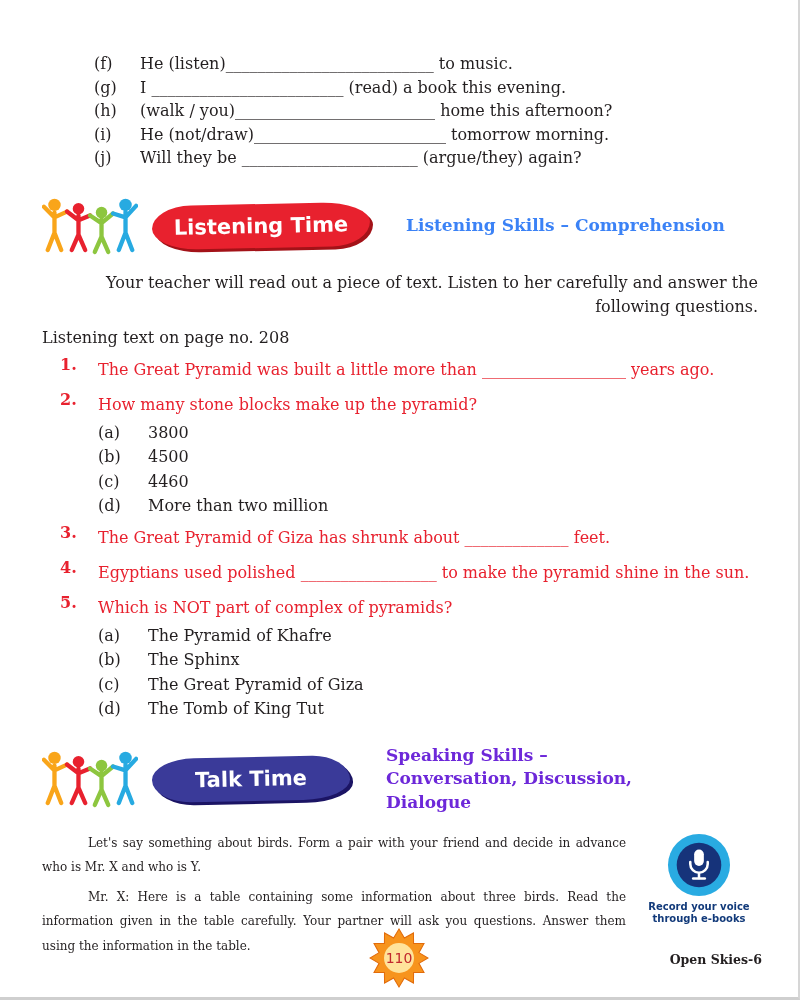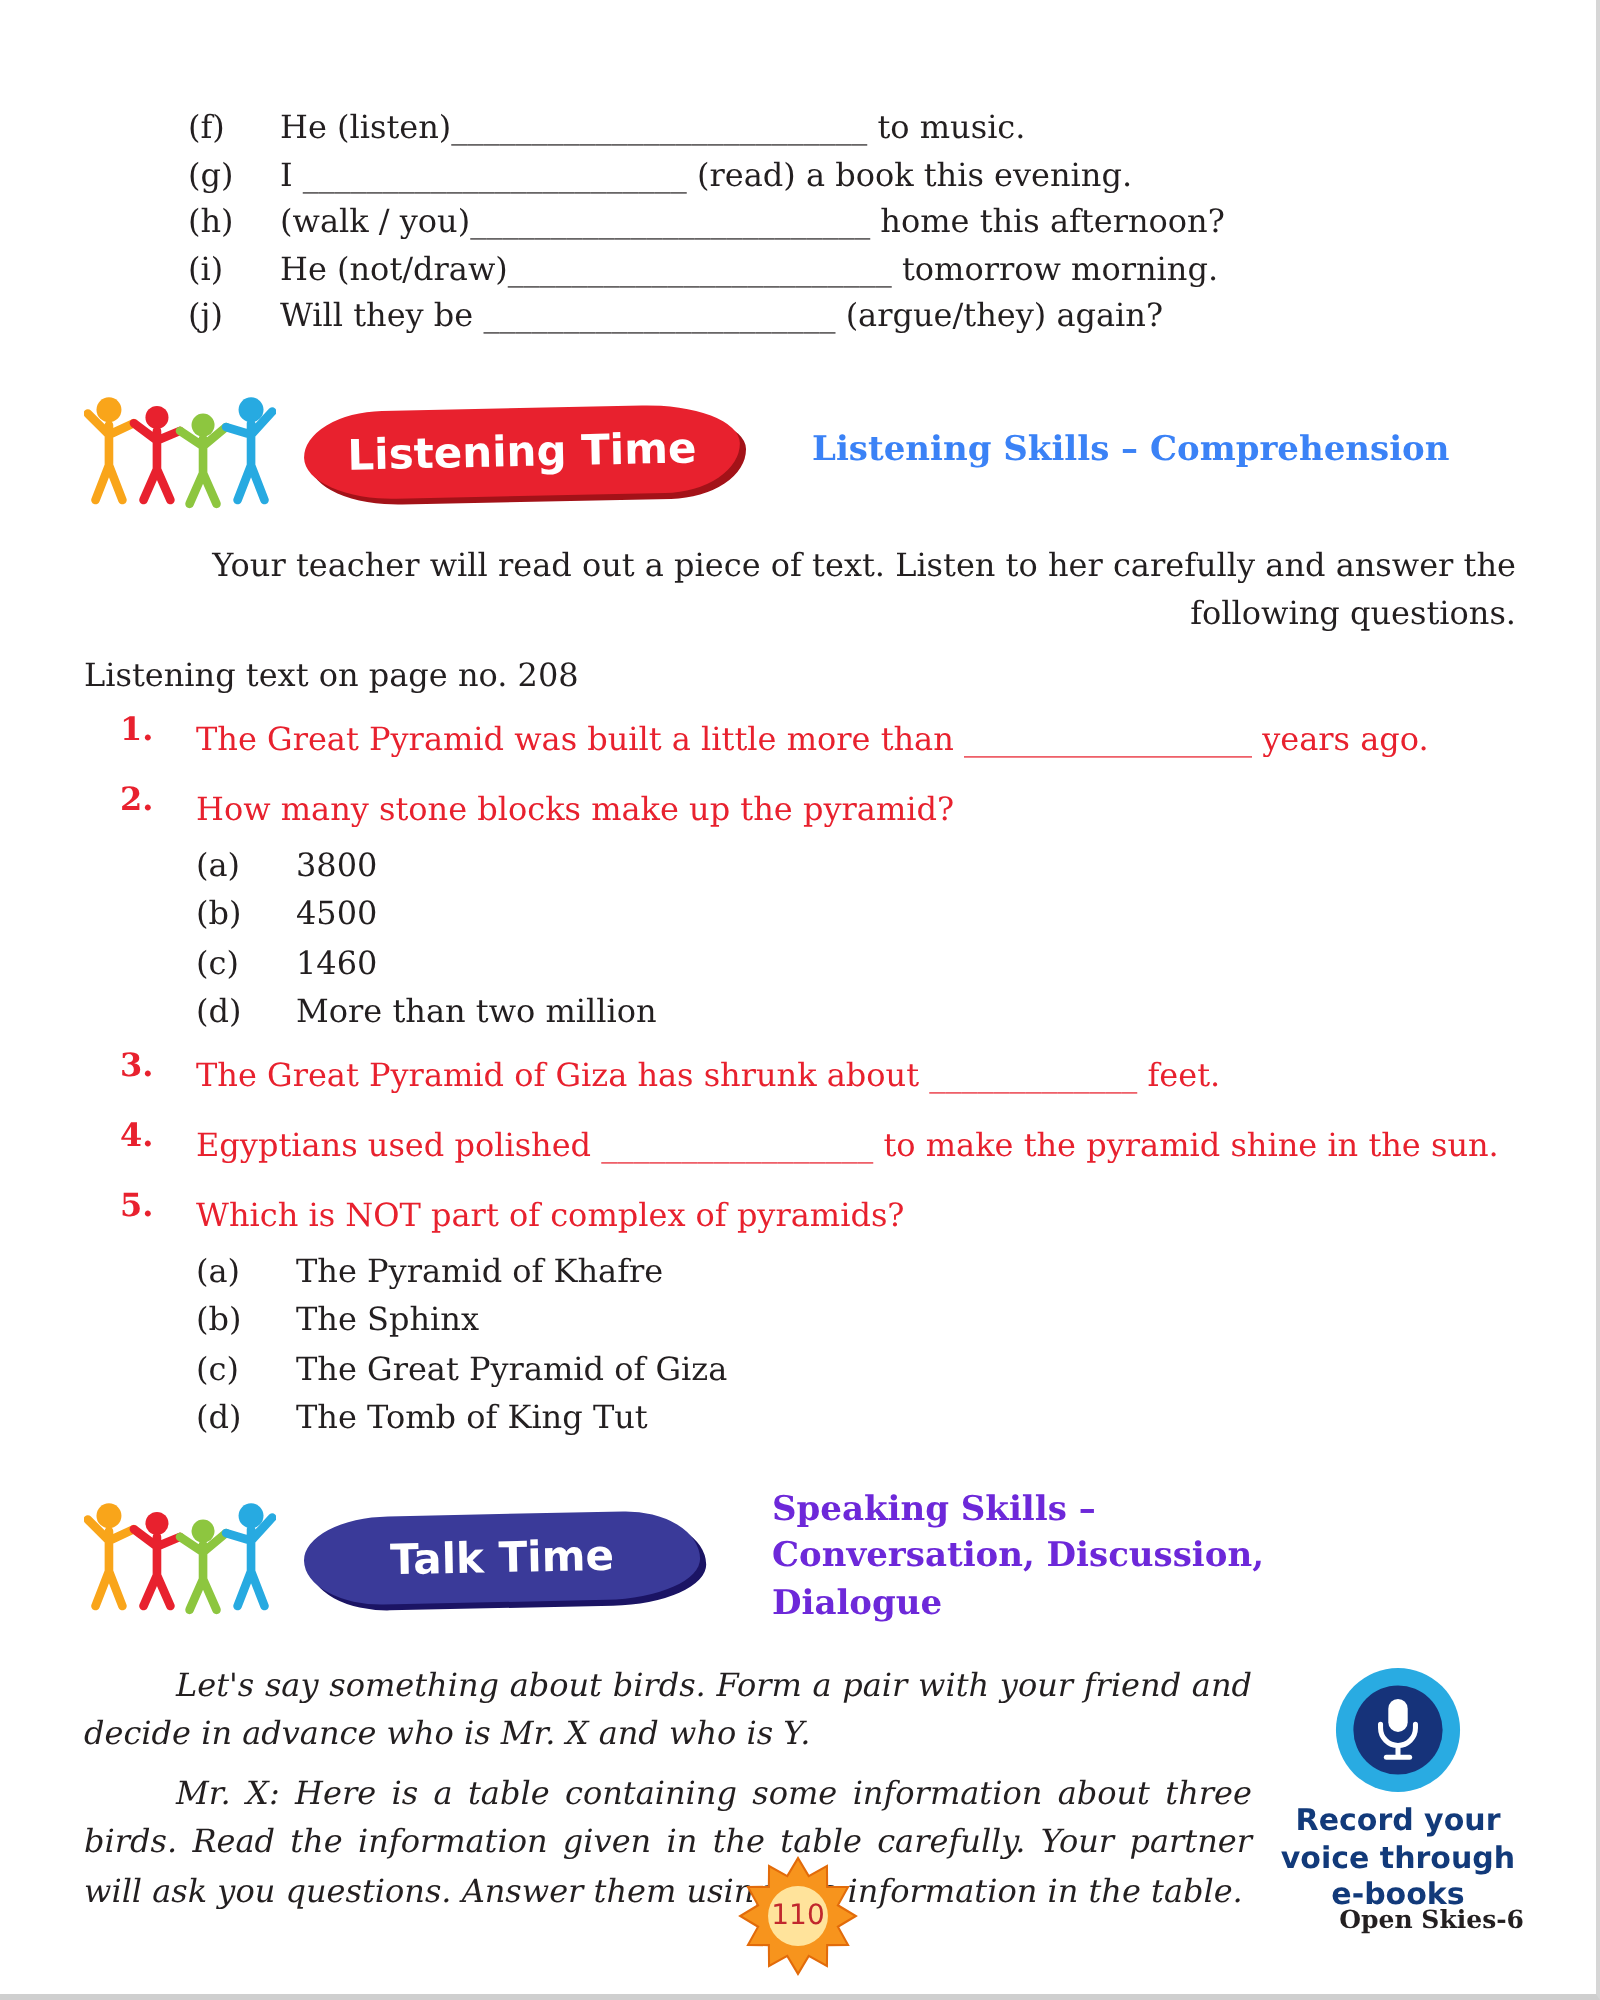--- a/index.html
+++ b/index.html
@@ -83,30 +83,29 @@
     width:118px;
     text-align:center;
     margin:2px 0 6px 14px;
     cursor:pointer;
   }
   .record-widget svg { display:block; margin:0 auto; }
   .record-label {
     margin-top:4px;
     font-family:"DejaVu Sans","Liberation Sans",sans-serif;
     font-weight:bold;
-    font-size:15px;
+    font-size:10px;
     line-height:1.25;
     color:#123a7a;
   }
   .para {
-    font-size:16px; line-height:24.5px;
+    font-size:12px; line-height:24.5px;
     text-align:justify;
     text-indent:46px;
     margin-top:5px;
-    font-style:italic;
   }
 
   
   .footer { position:absolute; left:0; right:0; bottom:0; height:70px; }
   .star-wrap {
     position:absolute; left:50%; bottom:8px;
     transform:translateX(-50%);
     width:62px; height:62px;
   }
   .page-num {
@@ -187,21 +186,21 @@
     <div class="opt-row">
       <span class="opt-label">(a)</span>
       <span>3800</span>
     </div>
     <div class="opt-row">
       <span class="opt-label">(b)</span>
       <span>4500</span>
     </div>
     <div class="opt-row">
       <span class="opt-label">(c)</span>
-      <span>1460</span>
+      <span>4460</span>
     </div>
     <div class="opt-row">
       <span class="opt-label">(d)</span>
       <span>More than two million</span>
     </div>
 
     <div class="q-row">
       <span class="q-num">3.</span>
       <span class="q-text">The Great Pyramid of Giza has shrunk about _____________ feet.</span>
     </div>

